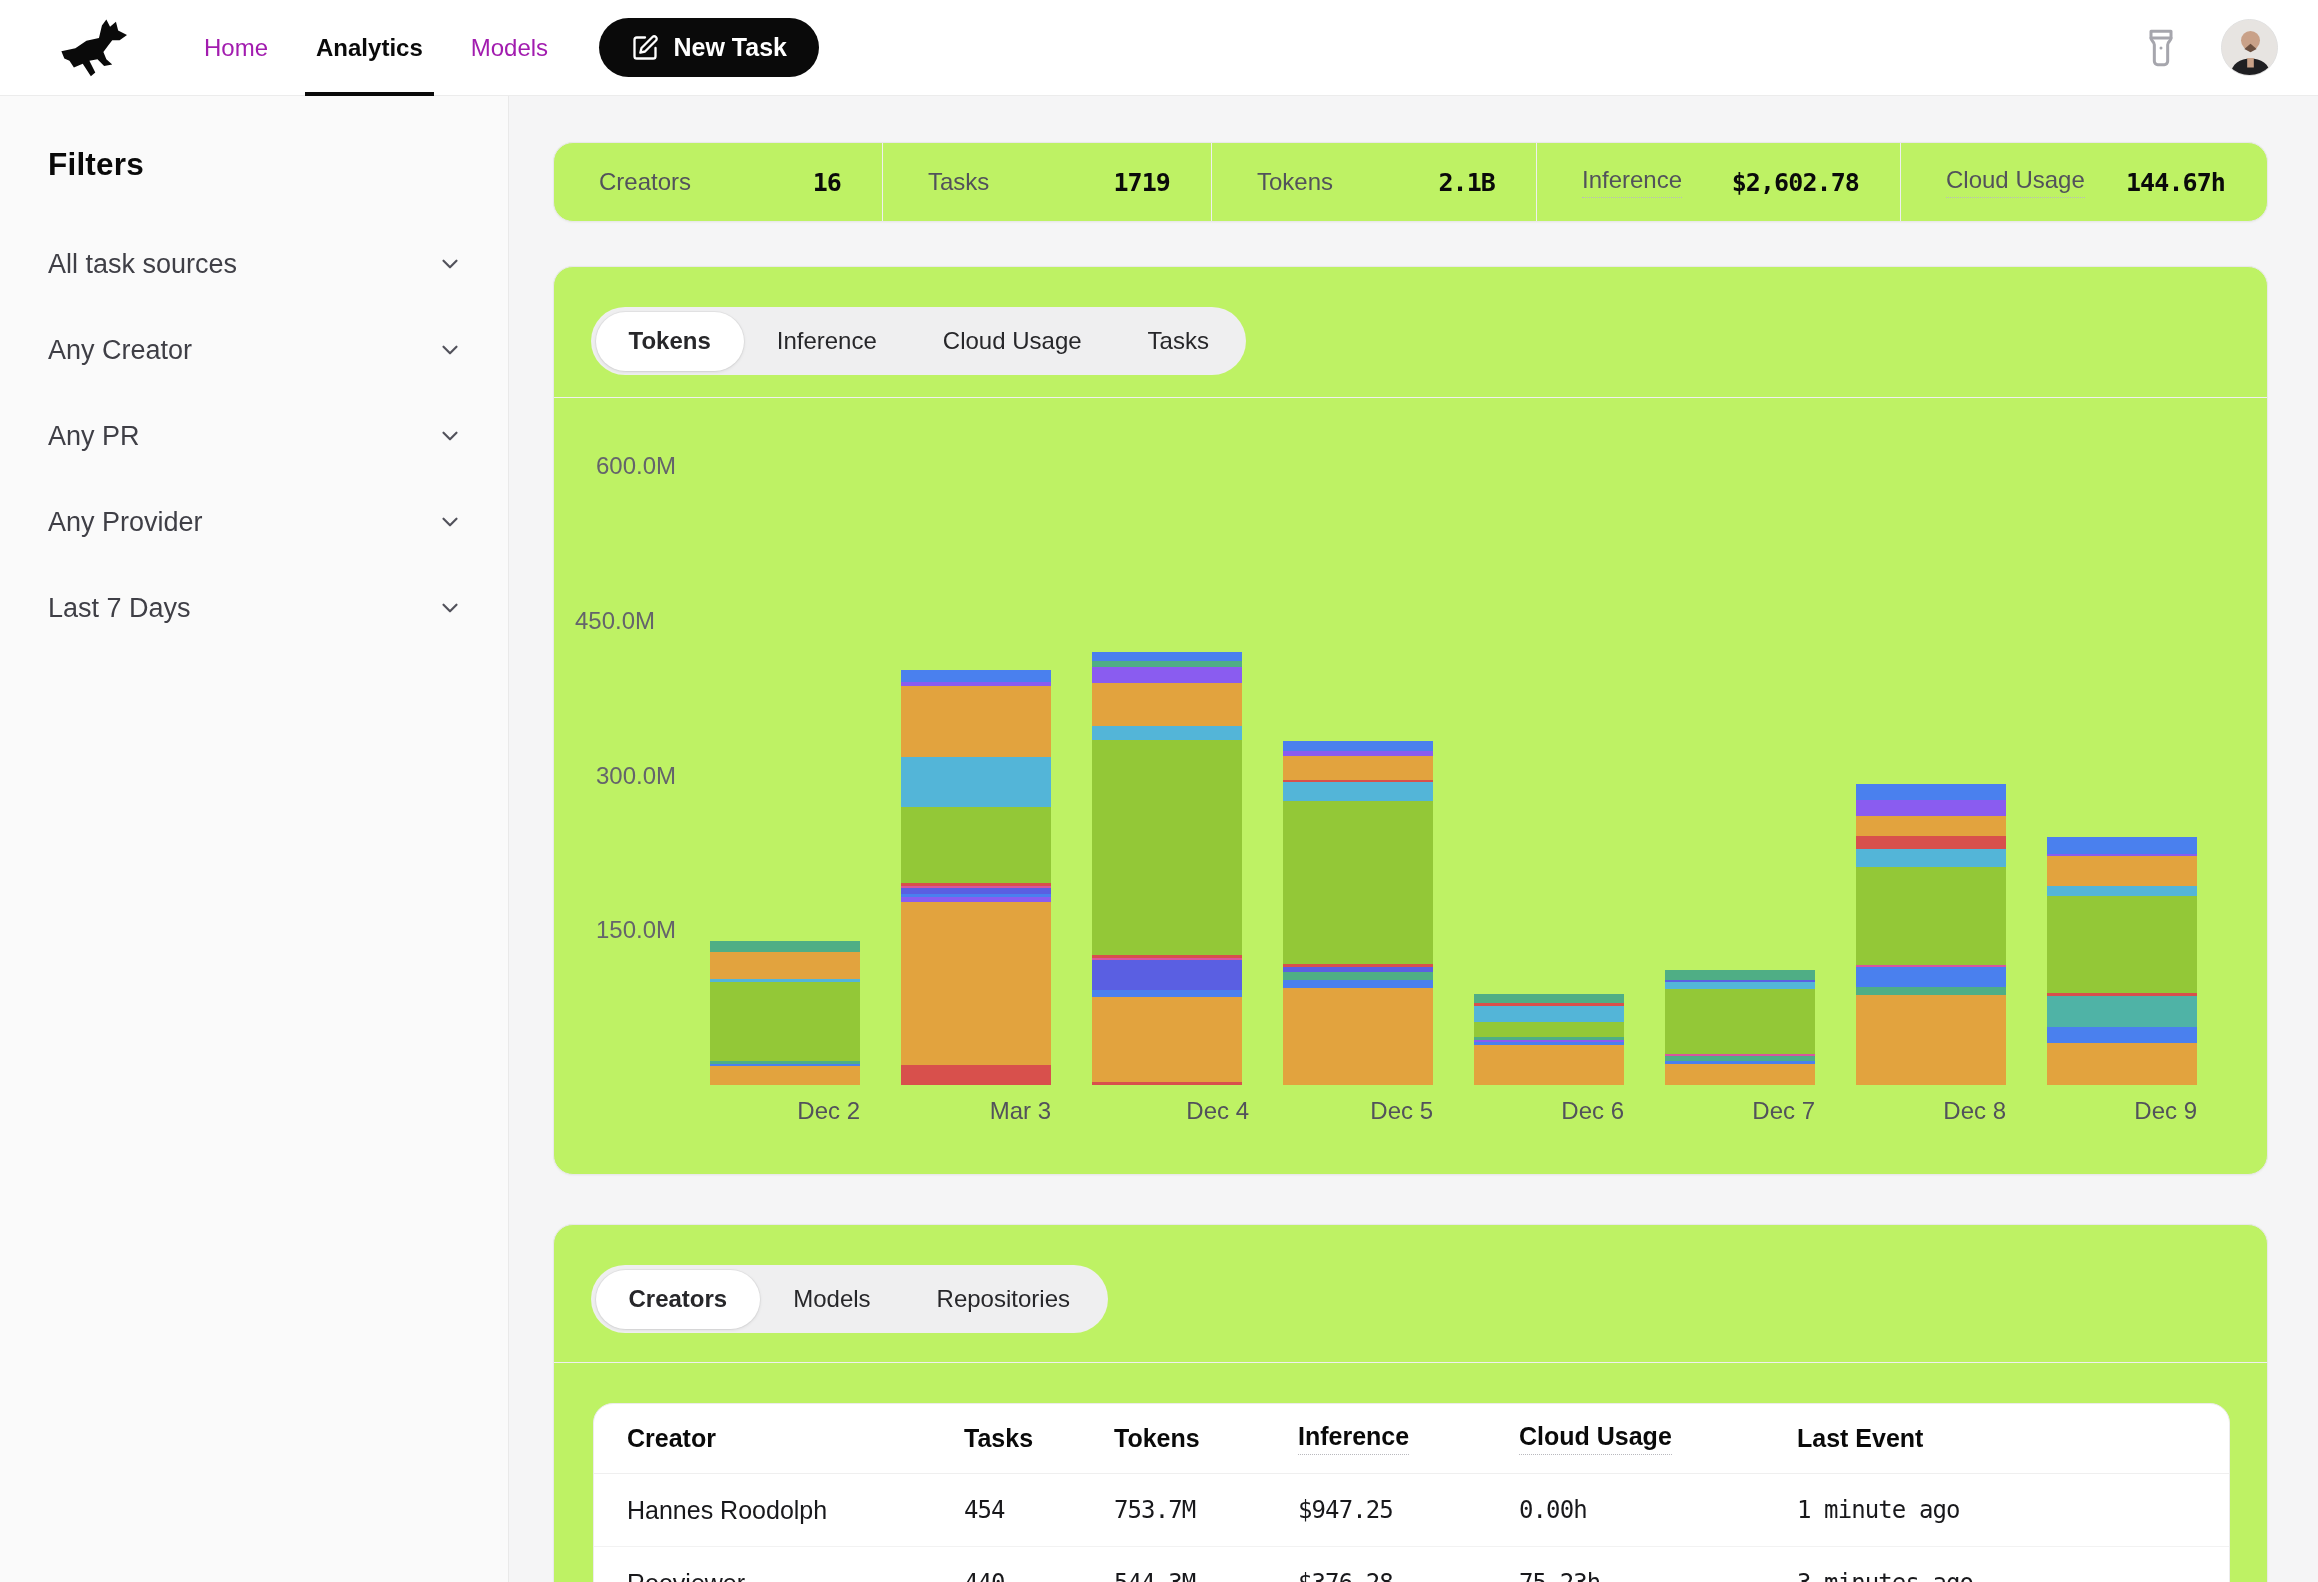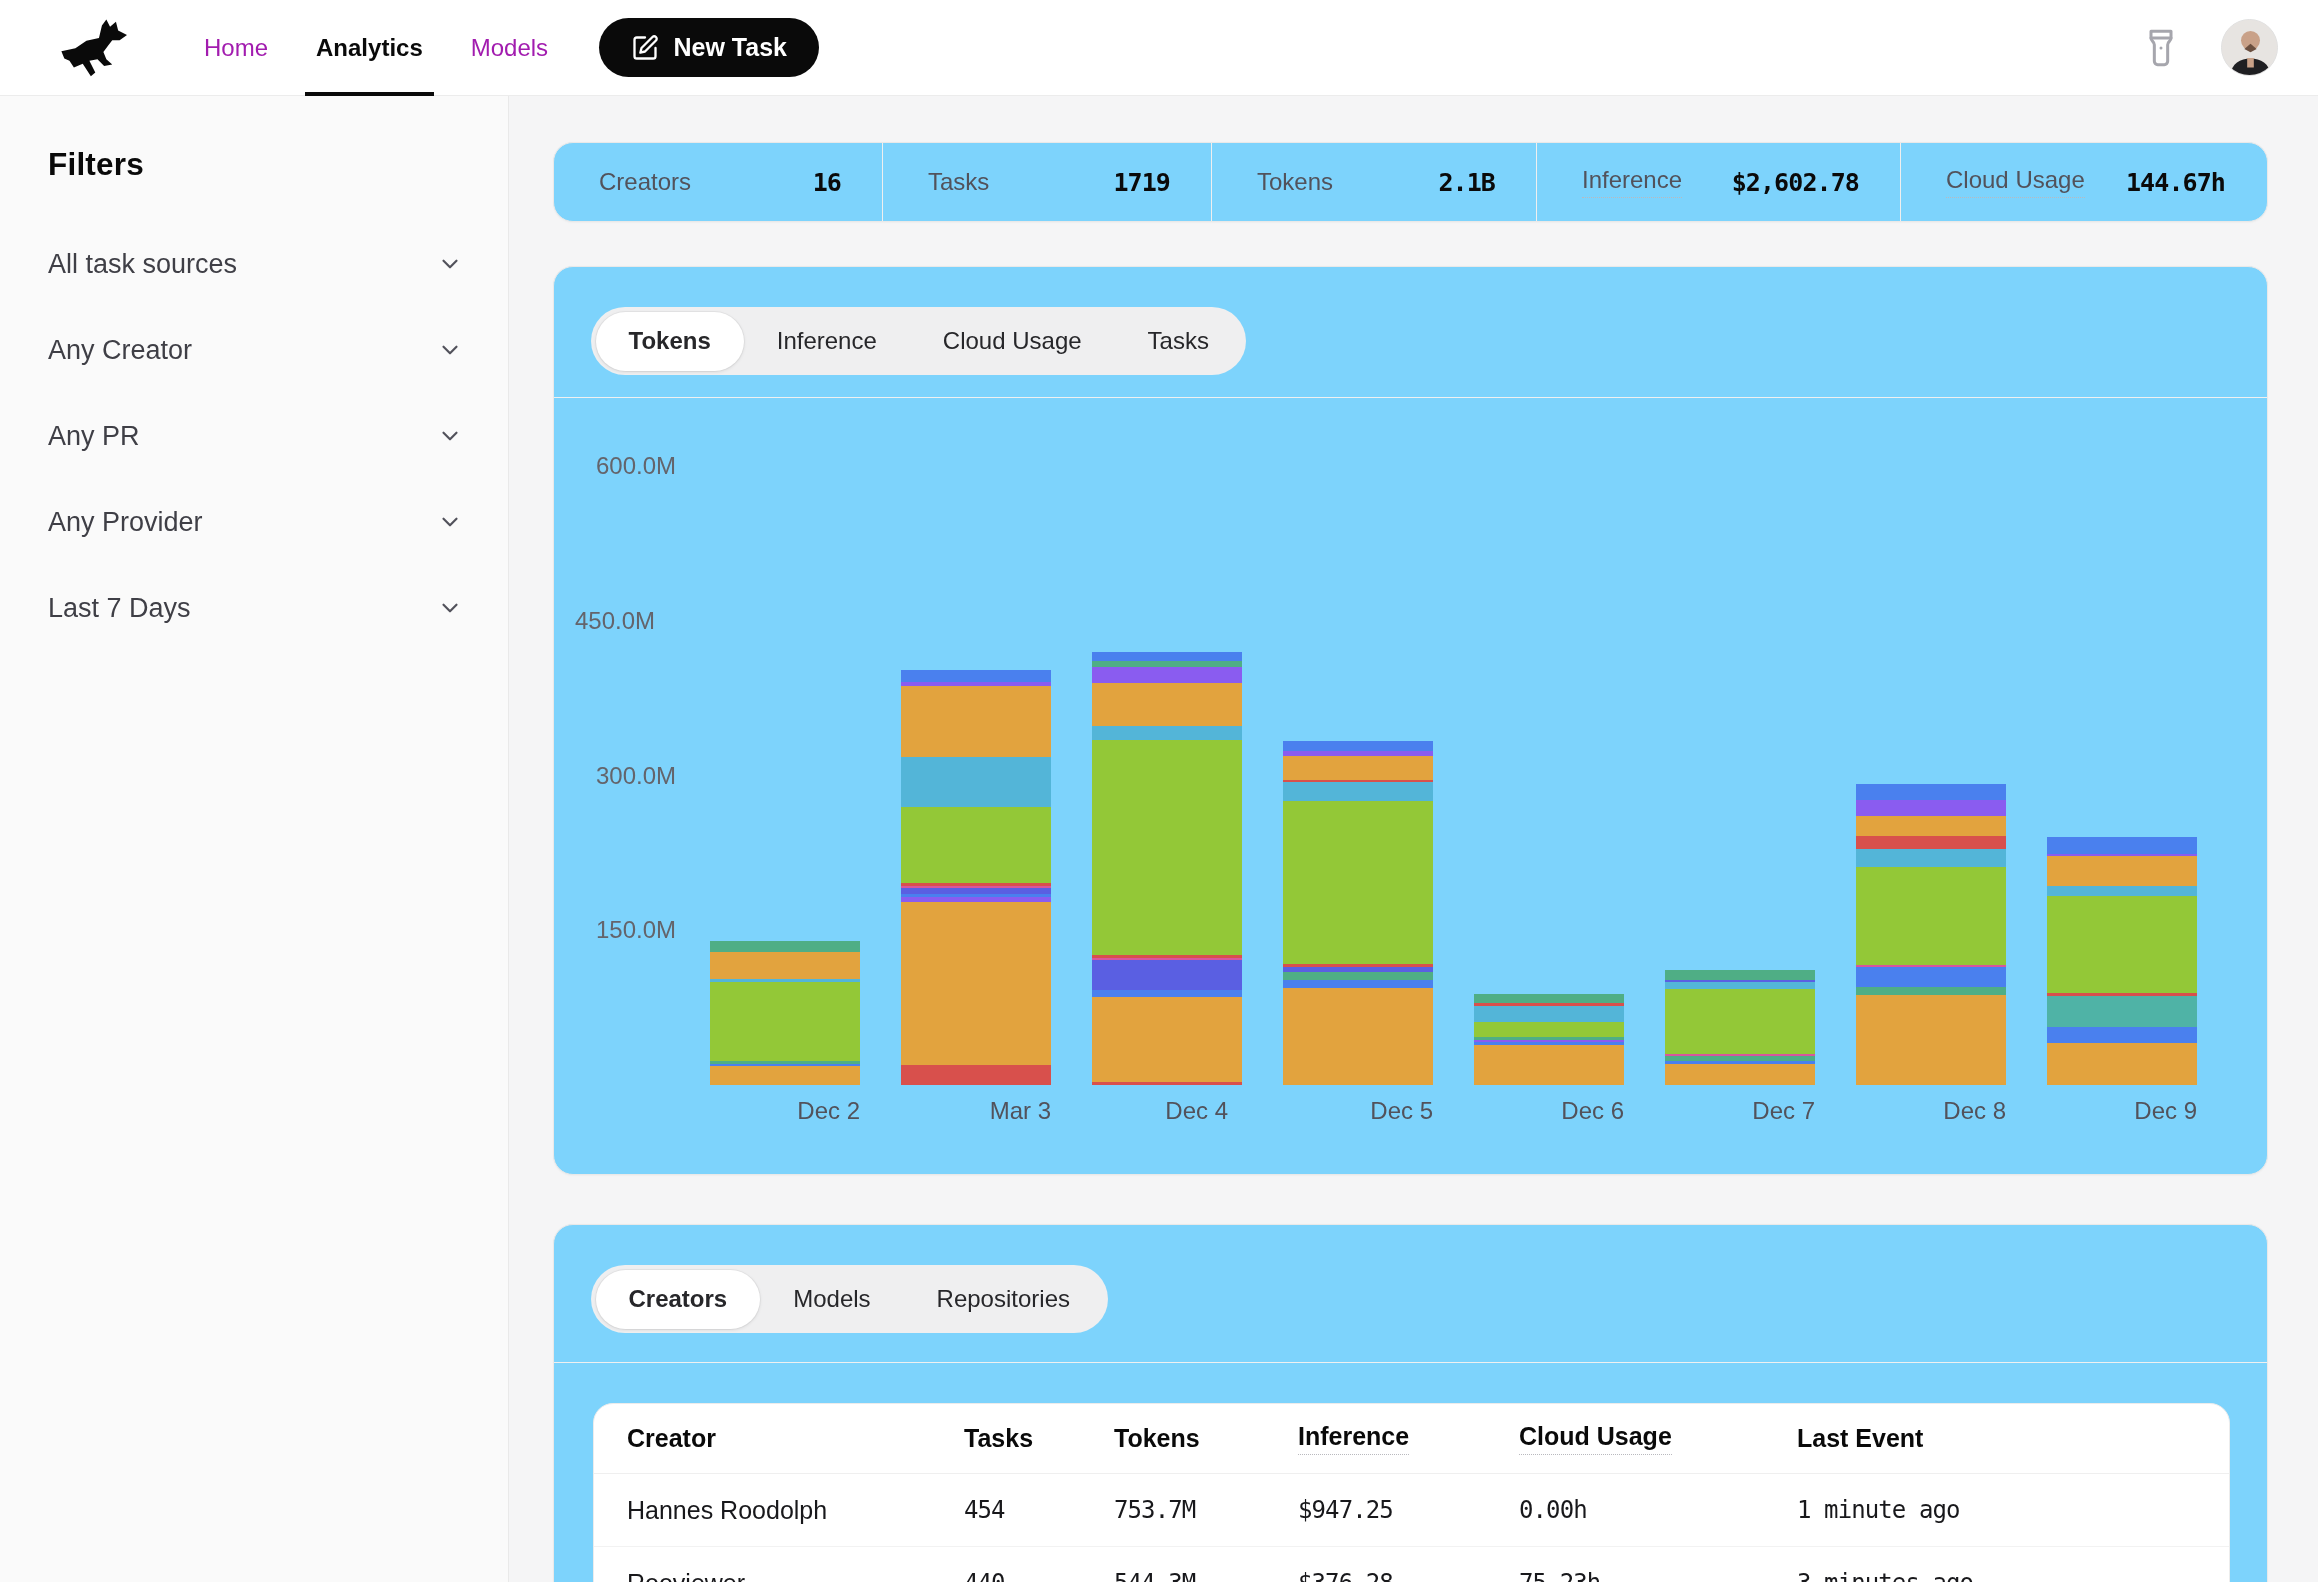--- a/index.html
+++ b/index.html
@@ -24,21 +24,21 @@
   
   .sidebar { position:absolute; top:96px; left:0; bottom:0; width:509px; background:#FAFAFA;
              border-right:0.9px solid #E9E9E9; padding:50px 45px 0 48px; }
   .sidebar h2 { font-size:31.5px; font-weight:700; color:#0A0A0A; letter-spacing:0.2px; }
   .filter-list { margin-top:38px; }
   .filter-item { height:86px; display:flex; align-items:center; justify-content:space-between; cursor:pointer; }
   .filter-item span { font-size:27px; color:#3F3F46; }
 
   
   .main { position:absolute; top:96px; left:510px; right:0; bottom:0; background:#F5F5F6; padding:46px 51px 0 43px; }
-  .card { background:#7dd3fc; border:0.9px solid #E9E9E9; border-radius:20px; box-shadow:0 0.9px 1.8px rgba(0,0,0,.03); }
+  .card { background:#bef264; border:0.9px solid #E9E9E9; border-radius:20px; box-shadow:0 0.9px 1.8px rgba(0,0,0,.03); }
 
   
   .stats-row { height:80px; display:flex; overflow:hidden; }
   .stat-cell { display:flex; align-items:center; justify-content:space-between; padding:0 41px 0 45px; border-right:0.9px solid #EFEFEF; }
   .stat-cell:last-child { border-right:none; }
   .stat-label { font-size:24px; color:#52525B; white-space:nowrap; }
   .stat-label.dotted { border-bottom:1.8px dotted #B9B9BE; padding-bottom:3.6px; }
   .stat-value { font-family:"DejaVu Sans Mono", monospace; font-size:25px; font-weight:700; color:#0A0A0A; white-space:nowrap; letter-spacing:-0.9px; }
 
   
@@ -276,21 +276,21 @@
           <div class="seg" style="height: 97px; background: rgb(147, 200, 55);"></div>
           <div class="seg" style="height: 10.3px; background: rgb(83, 181, 216);"></div>
           <div class="seg" style="height: 30px; background: rgb(226, 163, 62);"></div>
           <div class="seg" style="height: 2.1px; background: rgb(138, 92, 240);"></div>
           <div class="seg" style="height: 16.5px; background: rgb(74, 128, 238);"></div>
         </div>
       </div>
     <div class="xlabels">
         <div class="xlab" style="left: 156px;">Dec 2</div>
         <div class="xlab" style="left: 347px;">Mar 3</div>
-        <div class="xlab" style="left: 524px;">Dec 4</div>
+        <div class="xlab" style="left: 545px;">Dec 4</div>
         <div class="xlab" style="left: 729px;">Dec 5</div>
         <div class="xlab" style="left: 920px;">Dec 6</div>
         <div class="xlab" style="left: 1111px;">Dec 7</div>
         <div class="xlab" style="left: 1302px;">Dec 8</div>
         <div class="xlab" style="left: 1493px;">Dec 9</div>
       </div>
   </section>
 
   <section class="card table-card">
     <div class="card-tabs segmented">

